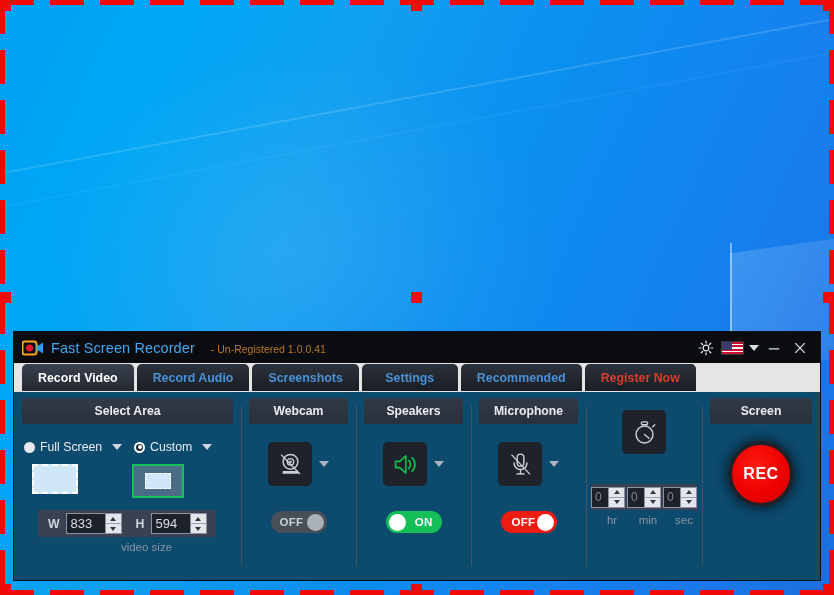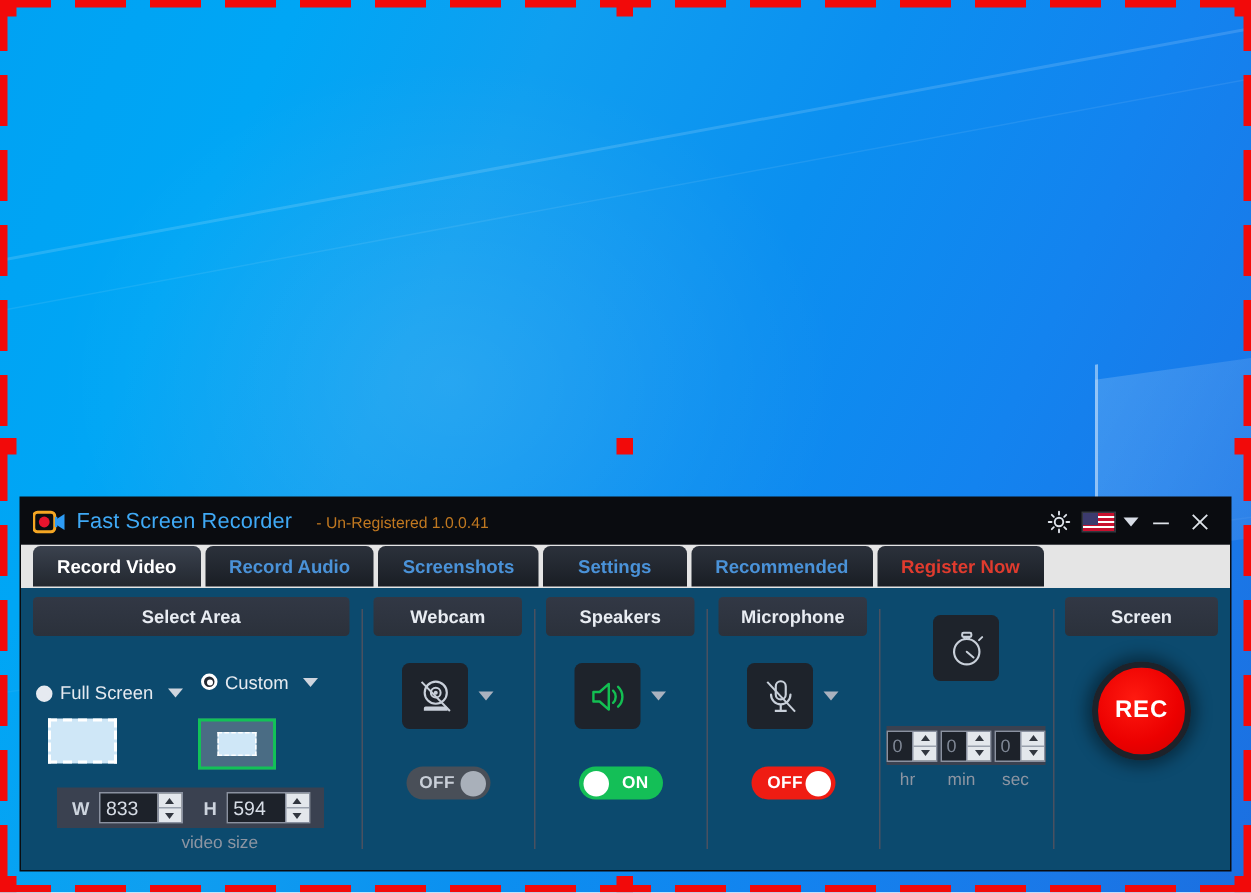--- a/index.html
+++ b/index.html
@@ -200,21 +200,21 @@
   #panel-speakers   { width: 115px; }
   #panel-microphone { width: 115px; }
   #panel-stoprec    { width: 116px; }
   #panel-action     { width: 118px; }
 
   
   #radio-row {
     display: flex; margin: 16px 0 0 10px; align-items: center;
   }
   .radio-group { display: flex; align-items: center; }
-  .radio-group.fullscreen { width: 110px; margin-top: 15px; }
+  .radio-group.fullscreen { width: 110px; }
   .radio-dot {
     width: 11px; height: 11px; border-radius: 50%;
     border: 2px solid #e6eaf0; background: #e6eaf0;
     margin-right: 5px; flex: 0 0 auto; cursor:pointer;
   }
   .radio-dot.selected {
     background: #242932;
     box-shadow: inset 0 0 0 2px #242932;
     border: 2px solid #ffffff;
     position: relative;
@@ -357,21 +357,21 @@
   .timer-spinner {
     display:flex; align-items:stretch; height: 21px;
     background: #1d222a; border: 1px solid #8a91a0;
   }
   .timer-value {
     width: 16px; padding-left: 3px;
     font-size: 12px; color: #7e8694;
     display:flex; align-items:center;
   }
   #timer-labels {
-    display:flex; justify-content:flex-start; gap: 14px;
+    display:flex; justify-content:center; gap: 14px;
     margin-top: 4px; padding-left: 8px;
   }
   #timer-labels span {
     font-size: 11.5px; color: #8d95a2; width: 22px; text-align:center;
   }
 
   
   #rec-wrap {
     display:flex; align-items:center; justify-content:center;
     margin-top: 17px;

